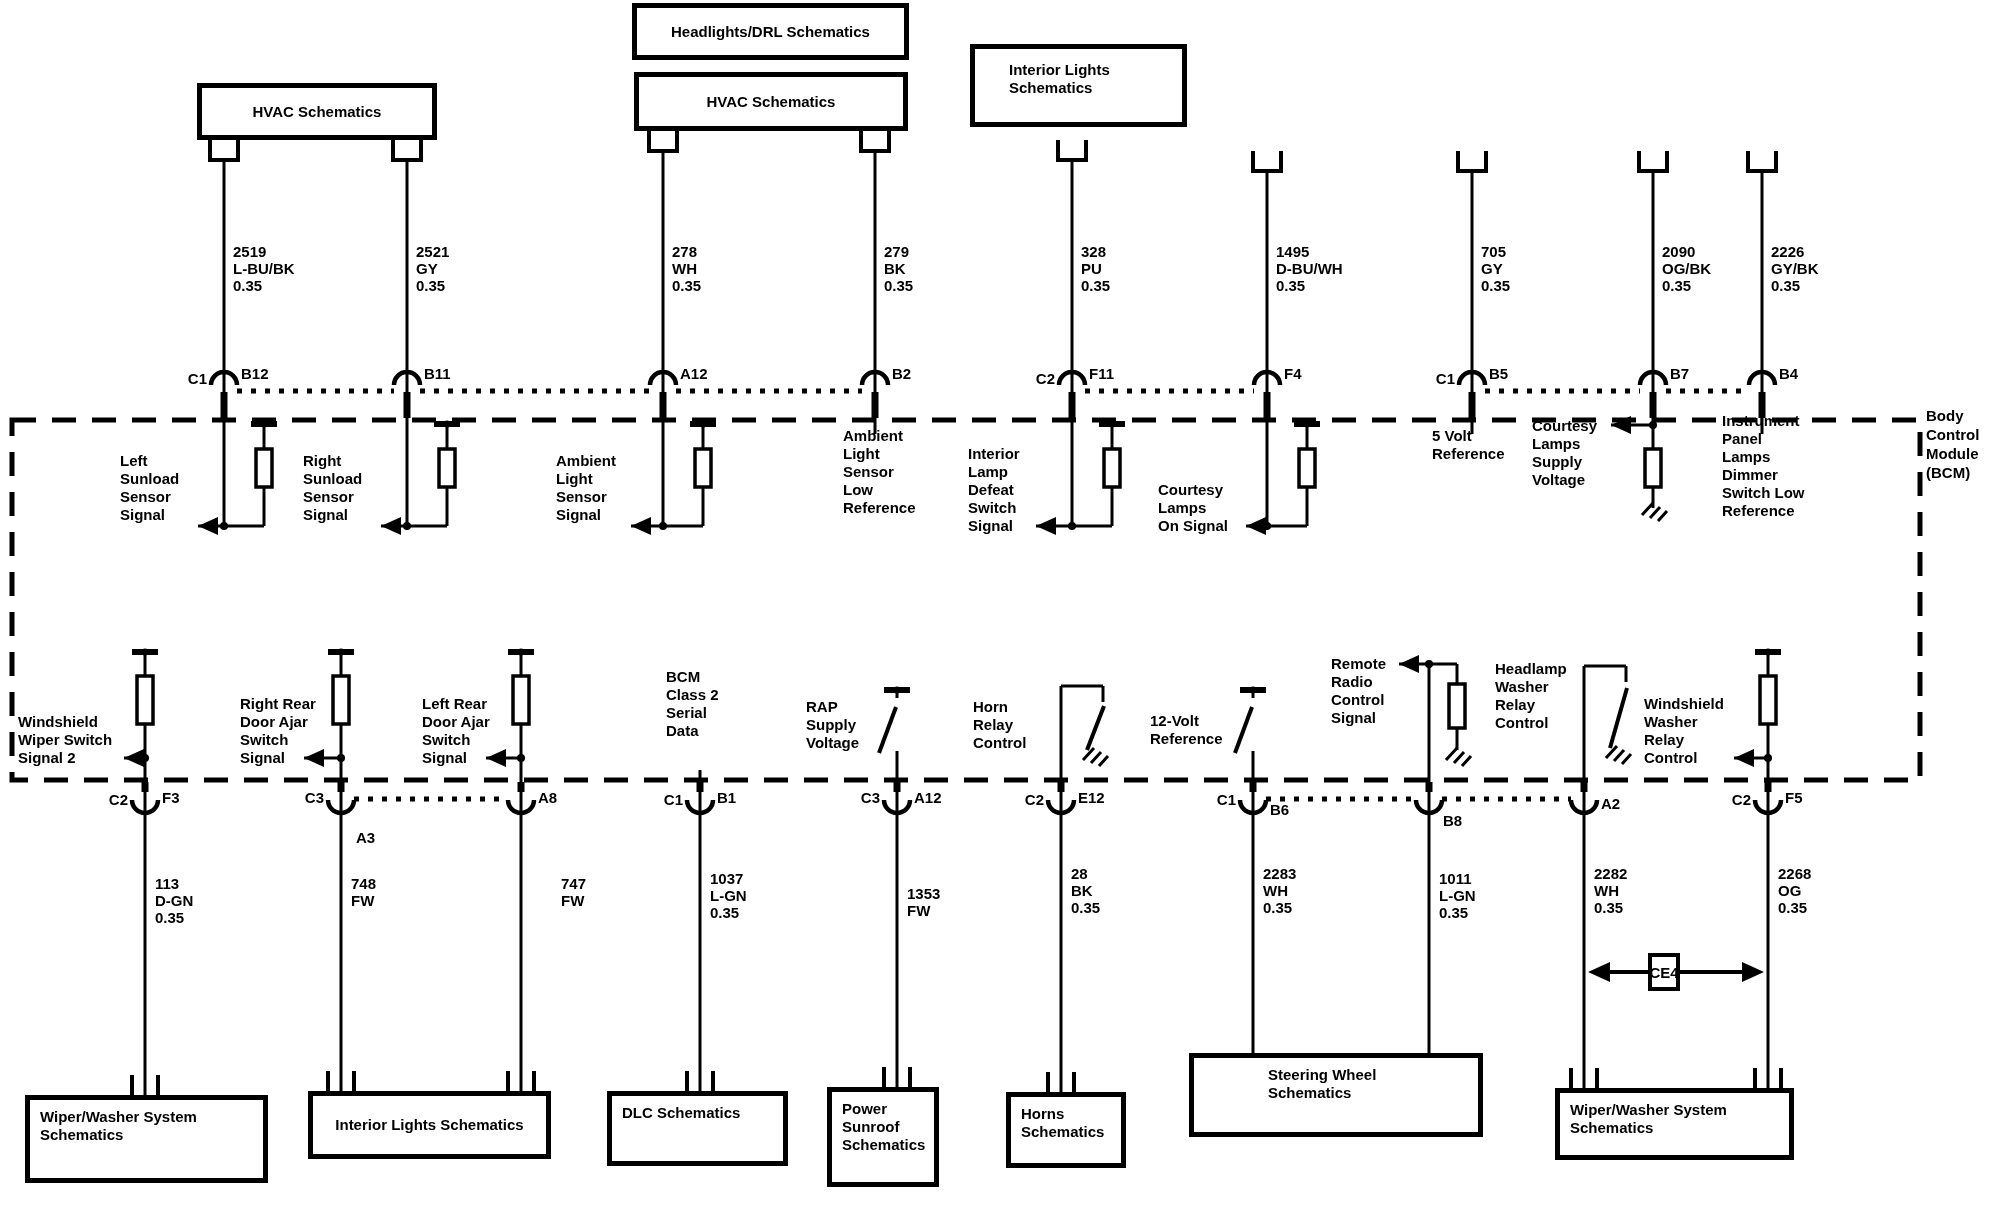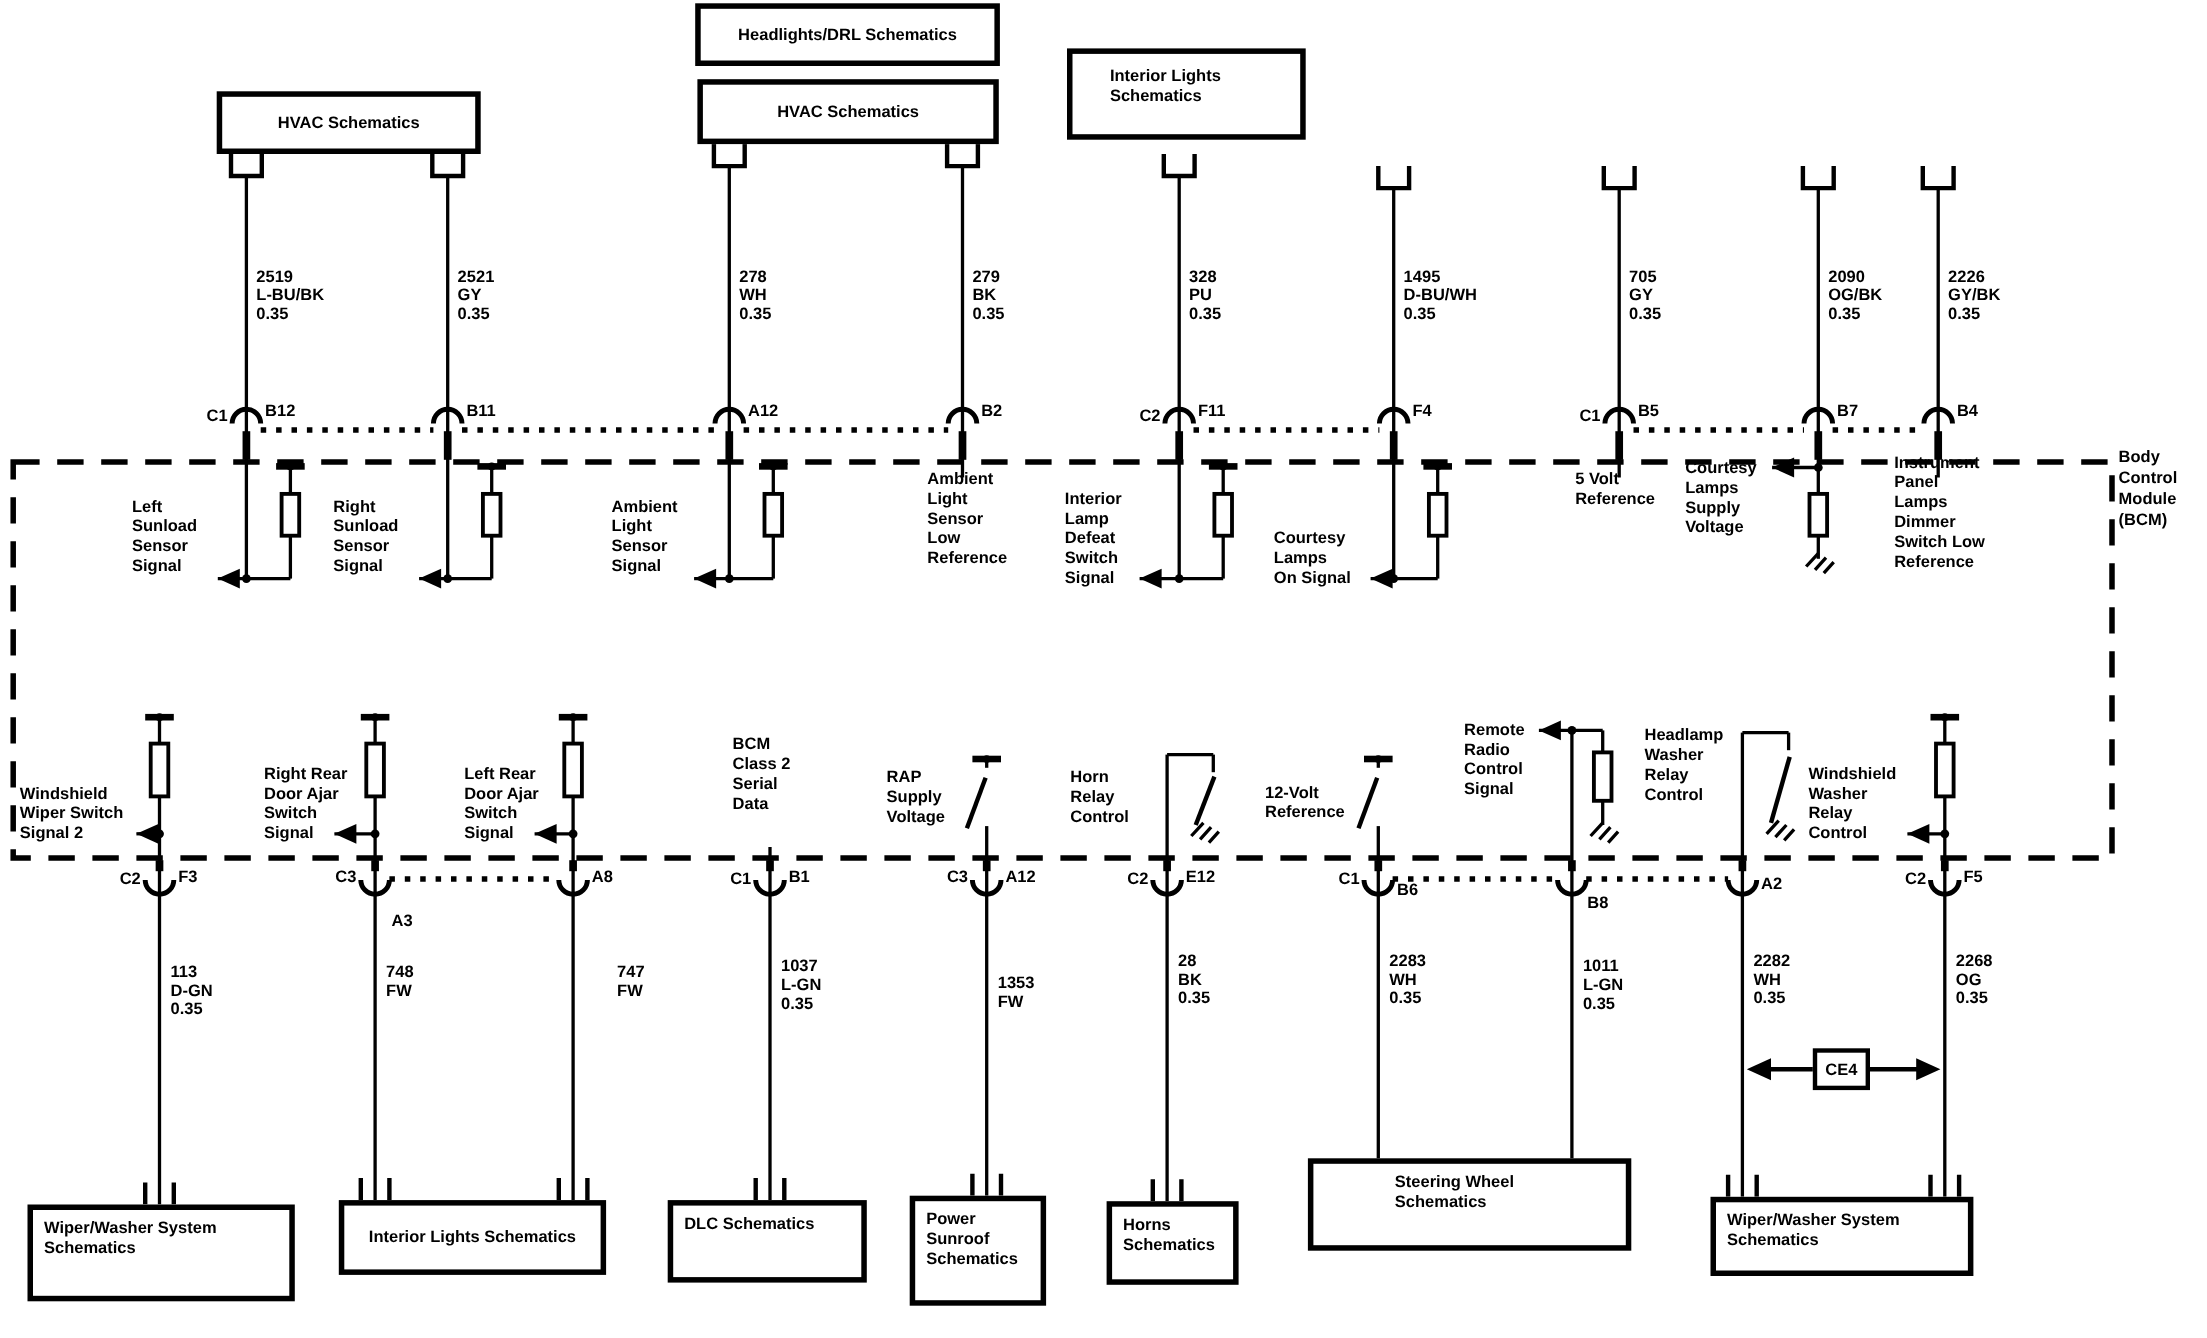--- a/index.html
+++ b/index.html
@@ -12,21 +12,21 @@
   .box.tl{align-items:flex-start;justify-content:flex-start;text-align:left;padding:8px 6px 0 10px;}
   .t{position:absolute;font-weight:bold;font-size:15px;line-height:18px;white-space:pre-line;}
   .t.r{text-align:right;}
   .t.lh17{line-height:17px;}
   .wlab span{display:block;}
   #connid{position:absolute;left:1778px;top:533px;width:112px;height:96px;border:4px solid #000;
           background:#fff;box-sizing:border-box;}
   #connid .hd{margin:3px 4px 2px 4px;border:3px solid #000;text-align:center;
               font-weight:bold;font-size:15px;line-height:18px;}
   #connid .rows{padding-left:6px;font-weight:bold;font-size:15px;line-height:20px;white-space:pre-line;}
-  #ce4box{position:absolute;left:1648px;top:953px;width:52px;height:38px;border:4px solid #000;
+  #ce4box{position:absolute;left:1648px;top:953px;width:32px;height:38px;border:4px solid #000;
           background:#fff;box-sizing:border-box;display:flex;align-items:center;justify-content:center;
           font-weight:bold;font-size:15px;}
 </style>
 </head>
 <body>
 
 <div id="stage">
 
 <svg width="2006" height="1216" viewBox="0 0 2006 1216">
   <g stroke="#000" fill="none">
@@ -435,21 +435,21 @@
 <div class="t lh17 wlab" style="left:1439px;top:870px;"><span>1011</span><span>L-GN</span><span>0.35</span></div>
 <div class="t lh17 wlab" style="left:1594px;top:865px;"><span>2282</span><span>WH</span><span>0.35</span></div>
 <div class="t lh17 wlab" style="left:1778px;top:865px;"><span>2268</span><span>OG</span><span>0.35</span></div>
 
 <div id="ce4box">CE4</div>
 
 <div class="box tl" style="left:25px;top:1095px;width:243px;height:88px;">Wiper/Washer System
 Schematics</div>
 <div class="box" style="left:308px;top:1091px;width:243px;height:68px;">Interior Lights Schematics</div>
 <div class="box tl" style="left:607px;top:1091px;width:181px;height:75px;">DLC Schematics</div>
-<div class="box tl" style="left:827px;top:1087px;width:124px;height:100px;">Power
+<div class="box tl" style="left:827px;top:1087px;width:112px;height:100px;">Power
 Sunroof
 Schematics</div>
 <div class="box tl" style="left:1006px;top:1092px;width:120px;height:76px;">Horns
 Schematics</div>
 <div class="box tl" style="left:1189px;top:1053px;width:294px;height:84px;padding-left:74px;">Steering Wheel
 Schematics</div>
 <div class="box tl" style="left:1555px;top:1088px;width:239px;height:72px;">Wiper/Washer System
 Schematics</div>
 
 </div>

